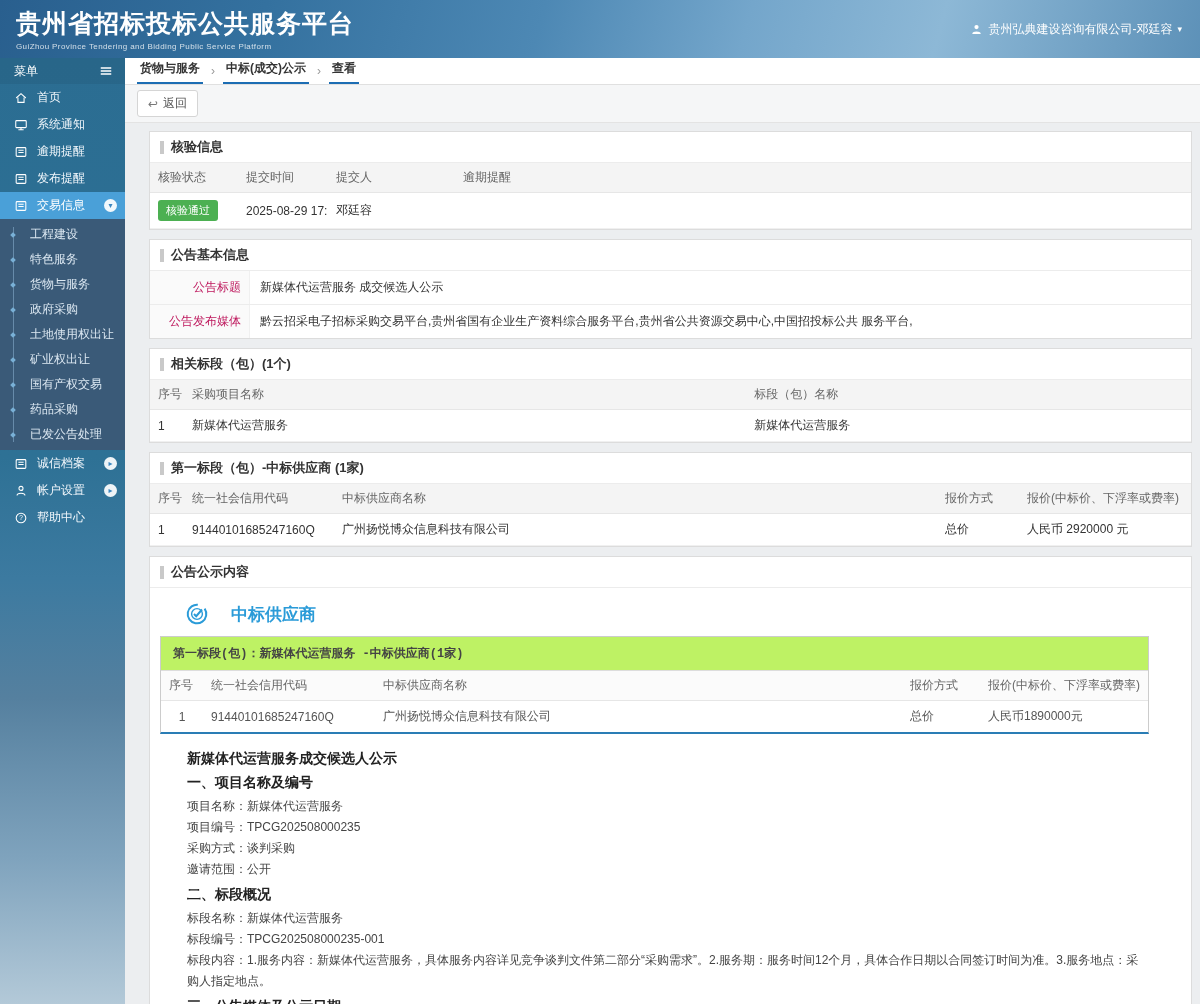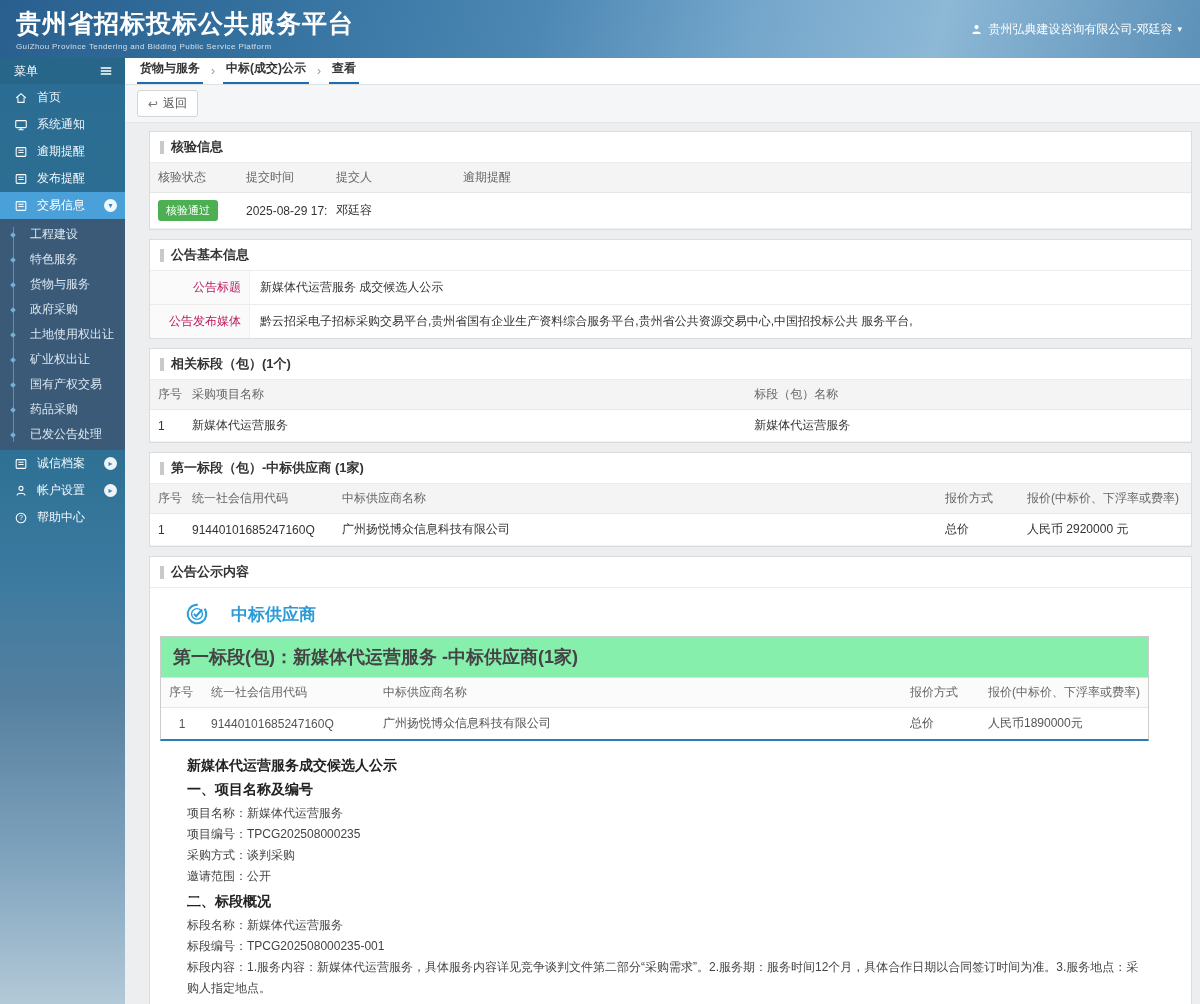--- a/index.html
+++ b/index.html
@@ -71,21 +71,21 @@
   .kv-row { display:flex; border-bottom:1px solid #ececec; }
   .kv-row:last-child { border-bottom:none; }
   .kv-label { width:100px; flex:0 0 100px; background:#fafafa; color:#be185d; text-align:right; padding:8px 8px; border-right:1px solid #f0f0f0; }
   .kv-value { flex:1; color:#333; padding:8px 10px; }
 
   
   .logo-row { display:flex; align-items:flex-end; gap:22px; margin:14px 0 10px 35px; }
   .logo-row .gi svg { width:24px; height:24px; display:block; }
   .logo-text { font-size:17px; font-weight:bold; color:#2a9bd8; }
   .inner-box { margin:2px 42px 0 10px; border:1px solid #ccc; border-bottom:2px solid #2a7db5; }
-  .inner-box-header { background:#86efac; border-bottom:1px solid #ddd; padding:8px 12px; font-size:18px; font-weight:bold; color:#444; }
+  .inner-box-header { background:#bef264; border-bottom:1px solid #ddd; padding:8px 12px; font-size:12px; font-weight:bold; color:#444;font-family:Liberation Mono, monospace; }
   .tbl-inner th { background:#fbfbfb; }
   .tbl-inner th:nth-child(1){width:42px} .tbl-inner th:nth-child(2){width:172px}
   .tbl-inner th:nth-child(4){width:78px} .tbl-inner th:nth-child(5){width:168px}
   .tbl-inner td { border-bottom:none; color:#555; }
   .tbl-inner td:nth-child(1){ text-align:center; }
 
   .article { margin:16px 42px 12px 37px; }
   .art-title { font-size:14px; font-weight:bold; color:#222; margin-bottom:5px; }
   .art-h { font-size:14px; font-weight:bold; color:#222; margin:6px 0 4px; }
   .art-p { font-size:12px; color:#444; line-height:21px; }

